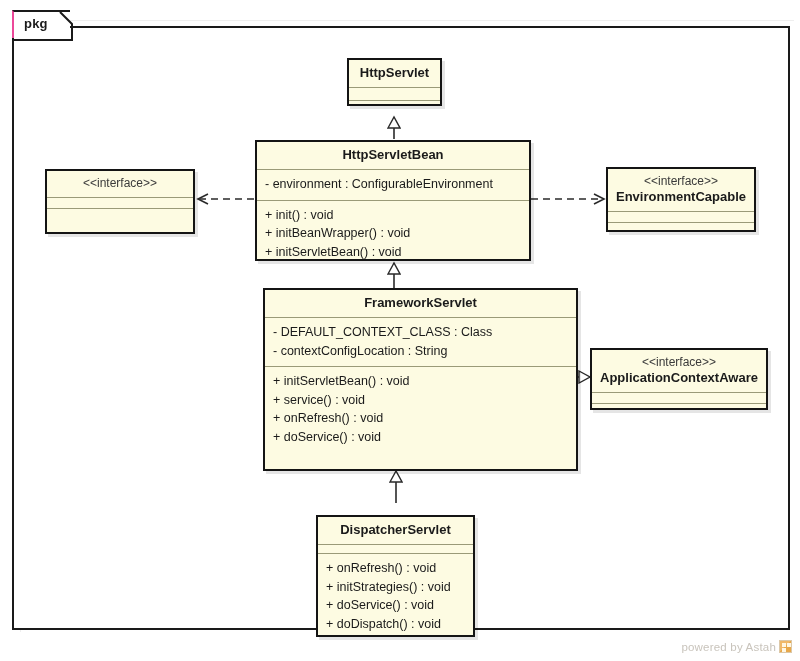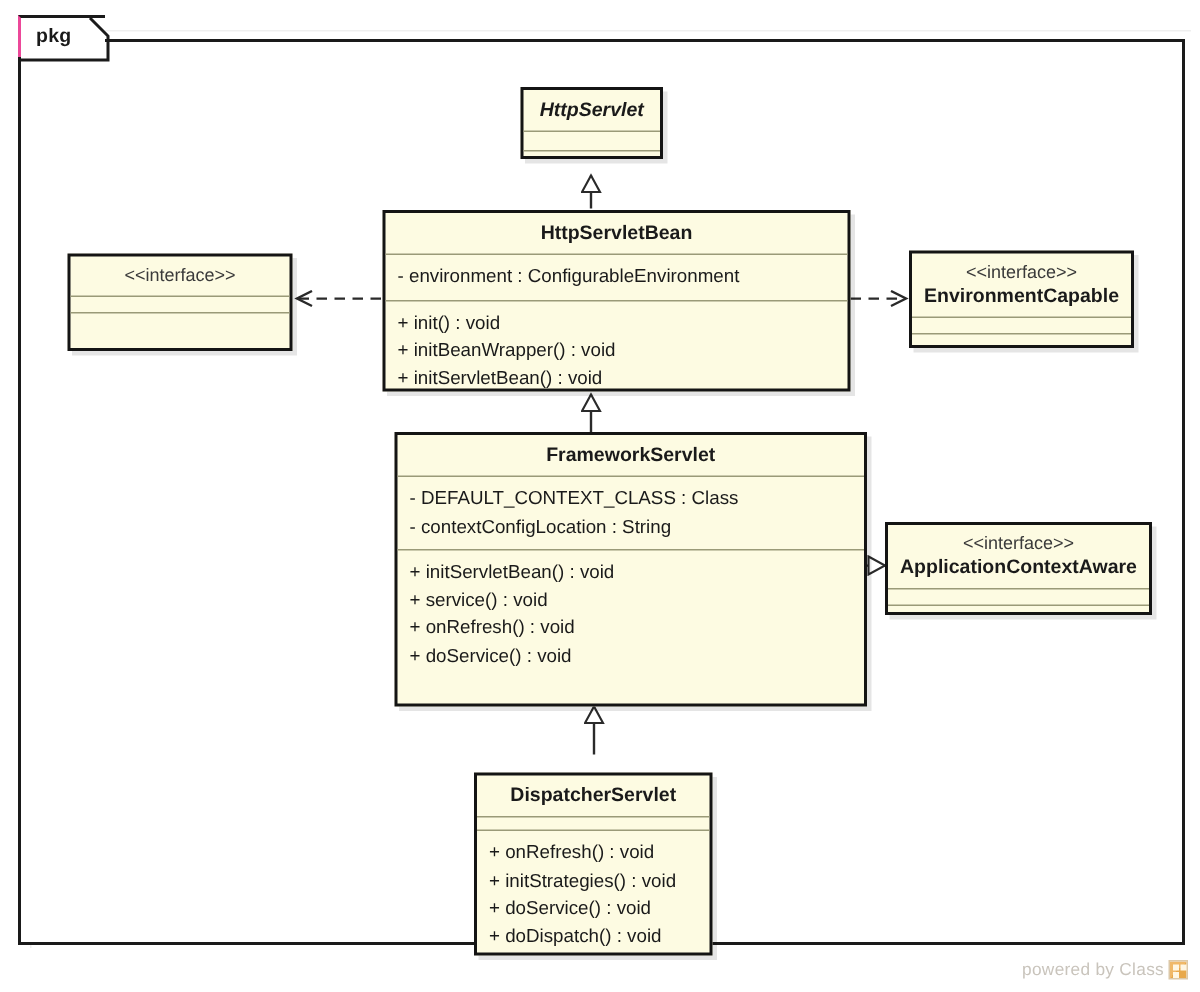--- a/index.html
+++ b/index.html
@@ -213,21 +213,21 @@
 
     <g>
       <line x1="524" y1="377" x2="590" y2="377" stroke="#2a2a2a" stroke-width="1.5" stroke-dasharray="7,5" marker-end="url(#hollowTri)"></line>
     </g>
 
     <g>
       <line x1="396" y1="503" x2="396" y2="471" stroke="#2a2a2a" stroke-width="1.6" marker-end="url(#hollowTri)"></line>
     </g>
   </svg>
 
-  <div class="uml-class" style="left:347px; top:58px; width:95px; height:48px;font-style:italic;">
+  <div class="uml-class" style="left:347px; top:58px; width:95px; height:48px;">
     <div class="sec sec-title">
       <span class="cname">HttpServlet</span>
     </div>
     <div class="sec sec-empty"></div>
     <div class="sec sec-empty"></div>
   </div>
 
   <div class="uml-class" style="left:45px; top:169px; width:150px; height:65px;">
     <div class="sec sec-title">
       <span class="stereo">&lt;&lt;interface&gt;&gt;</span>
@@ -238,21 +238,21 @@
 
   <div class="uml-class" style="left:606px; top:167px; width:150px; height:65px;">
     <div class="sec sec-title">
       <span class="stereo">&lt;&lt;interface&gt;&gt;</span>
       <span class="cname">EnvironmentCapable</span>
     </div>
     <div class="sec sec-empty-thin"></div>
     <div class="sec sec-empty-thin"></div>
   </div>
 
-  <div class="uml-class" style="left:255px; top:140px; width:312px; height:121px;">
+  <div class="uml-class" style="left:255px; top:140px; width:276px; height:121px;">
     <div class="sec sec-title">
       <span class="cname">HttpServletBean</span>
     </div>
     <div class="sec sec-body">
       <div class="row">- environment : ConfigurableEnvironment</div>
     </div>
     <div class="sec sec-body">
       <div class="row">+ init() : void</div>
       <div class="row">+ initBeanWrapper() : void</div>
       <div class="row">+ initServletBean() : void</div>
@@ -291,17 +291,17 @@
     <div class="sec" style="height:9px;"></div>
     <div class="sec sec-body">
       <div class="row">+ onRefresh() : void</div>
       <div class="row">+ initStrategies() : void</div>
       <div class="row">+ doService() : void</div>
       <div class="row">+ doDispatch() : void</div>
     </div>
   </div>
 
   <div class="watermark">
-    <span>powered by Class</span>
+    <span>powered by Astah</span>
     <span class="astah-logo"></span>
   </div>
 
 </div>
 
 </body></html>

